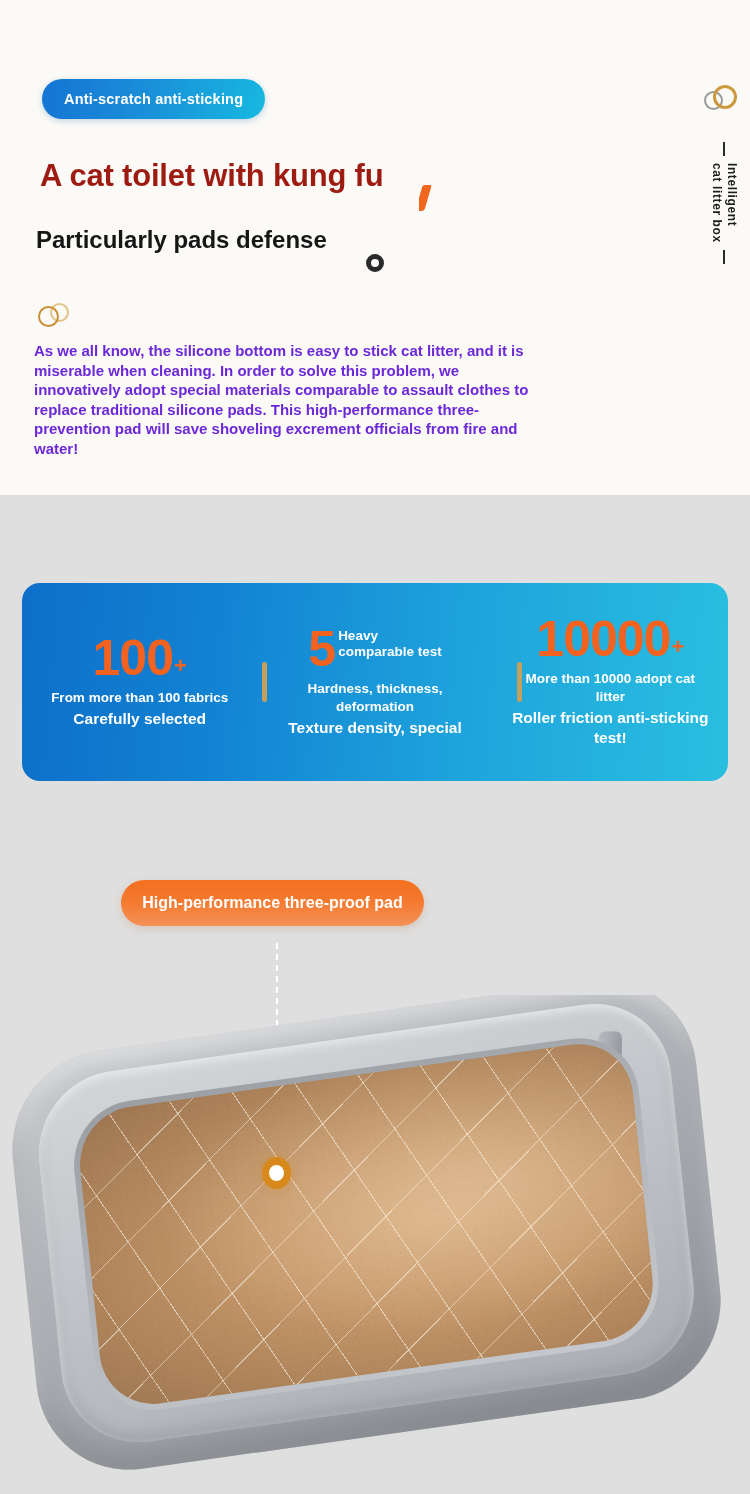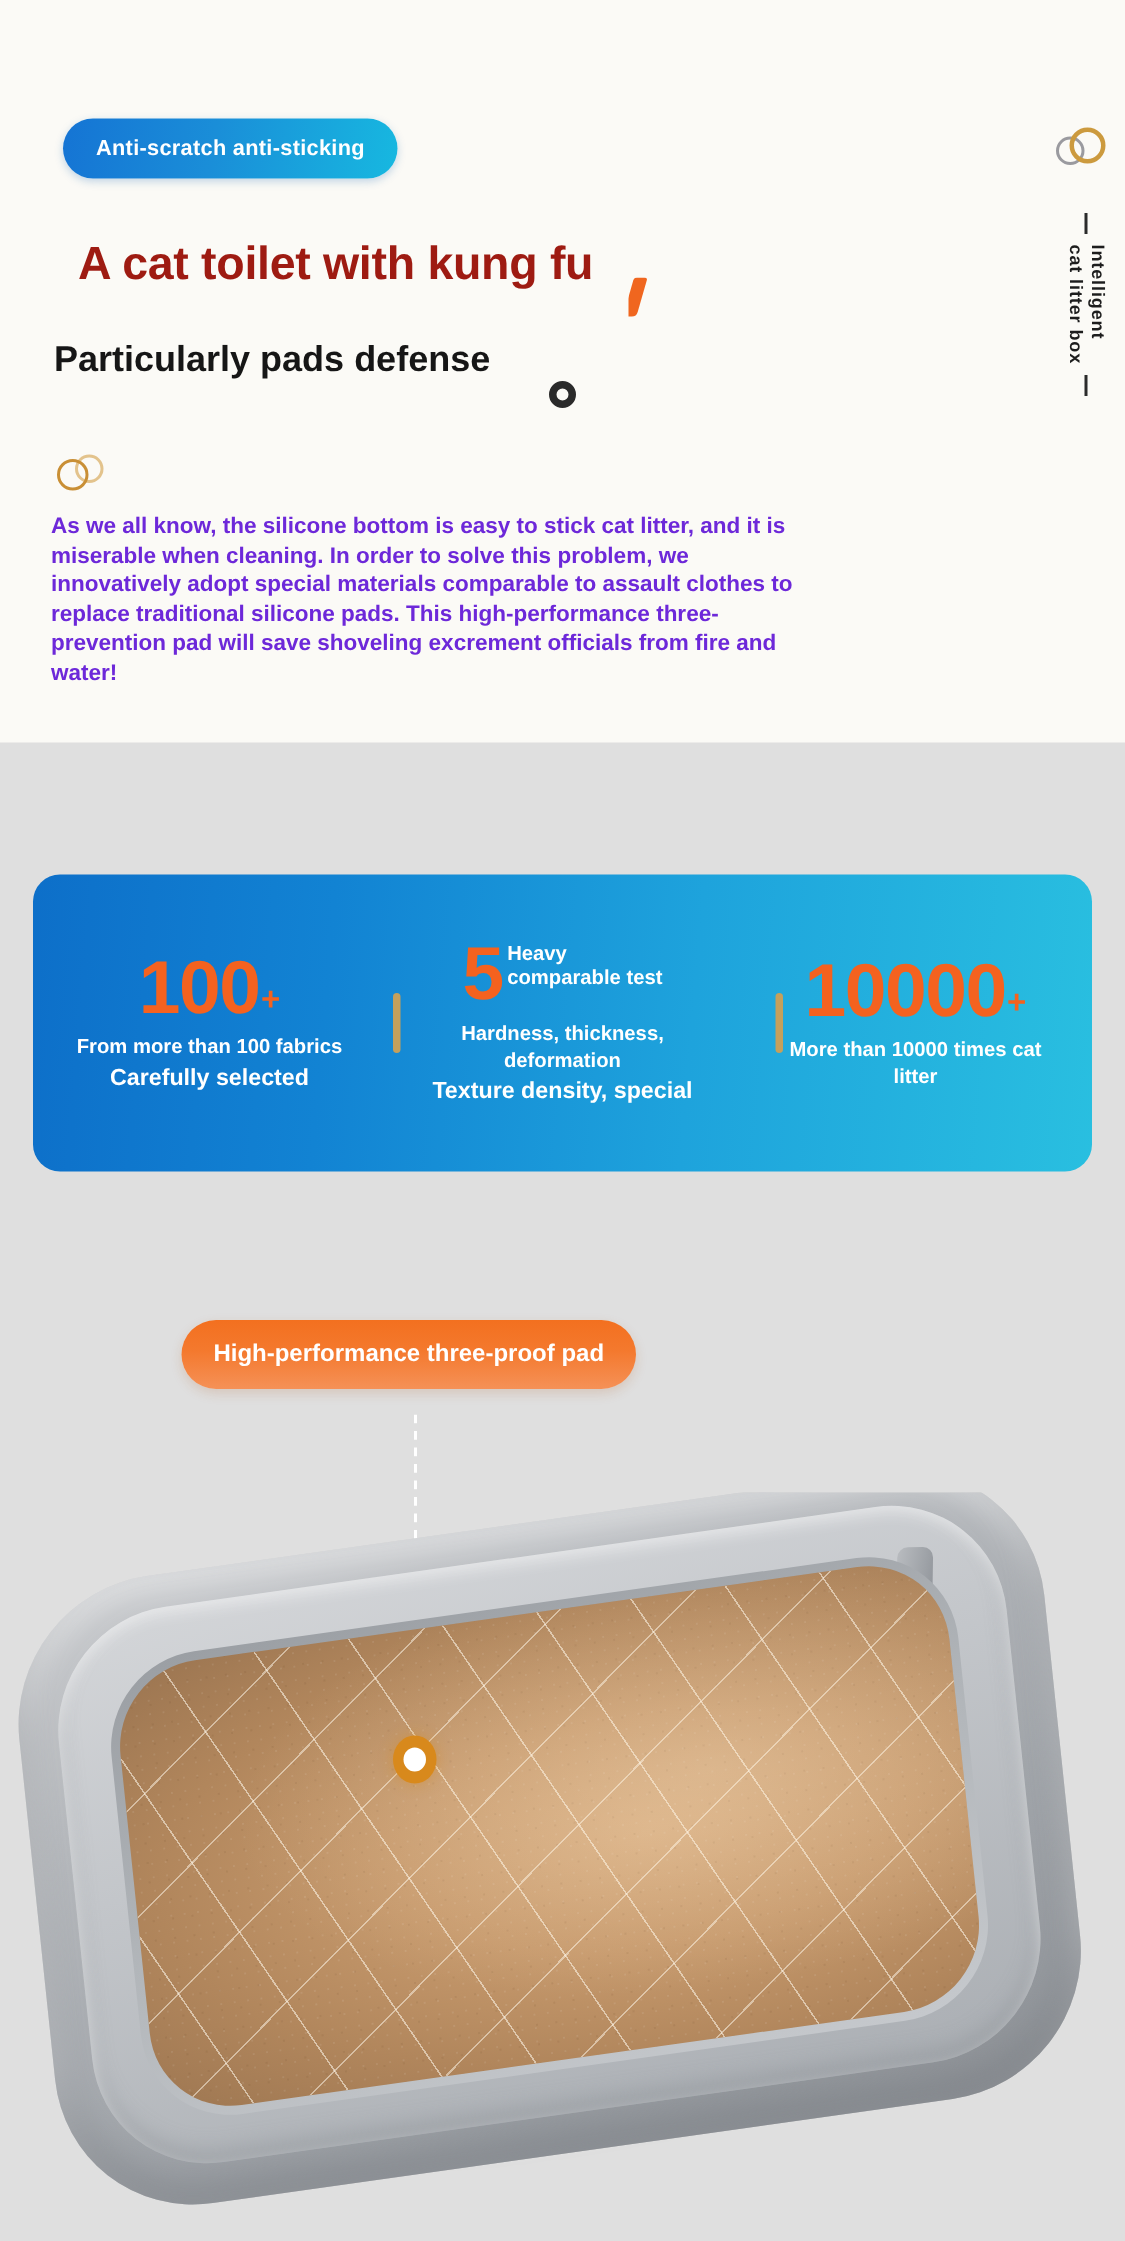--- a/index.html
+++ b/index.html
@@ -39,21 +39,21 @@
   .badge span {
     color: #ffffff;
     font-size: 14.5px;
     font-weight: bold;
     letter-spacing: 0.2px;
     white-space: nowrap;
   }
 
   .headline {
     position: absolute;
-    left: 52px; top: 158px;
+    left: 40px; top: 158px;
     color: #9e1b12;
     font-size: 31px;
     font-weight: bold;
     letter-spacing: -0.2px;
     white-space: nowrap;
   }
 
   .comma-mark {
     position: absolute;
     left: 419px; top: 185px;
@@ -447,21 +447,22 @@
     <div class="stat-l2">Texture density, special</div>
   </div>
 
   <div class="stat-div div-2"></div>
 
   <div class="stat-col">
     <div class="stat-top">
       <div class="stat-num">10000</div>
       <div class="stat-plus">+</div>
     </div>
-    <div class="stat-l1">More than 10000 times cat litter</div>
+    <div class="stat-l1">More than 10000 adopt cat litter</div>
+    <div class="stat-l2">Roller friction anti-sticking test!</div>
   </div>
 </div>
 
 <div class="callout-pill">
   <span>High-performance three-proof pad</span>
 </div>
 <div class="connector"></div>
 
 <div class="product-stage">
   <div class="tray-shadow"></div>

